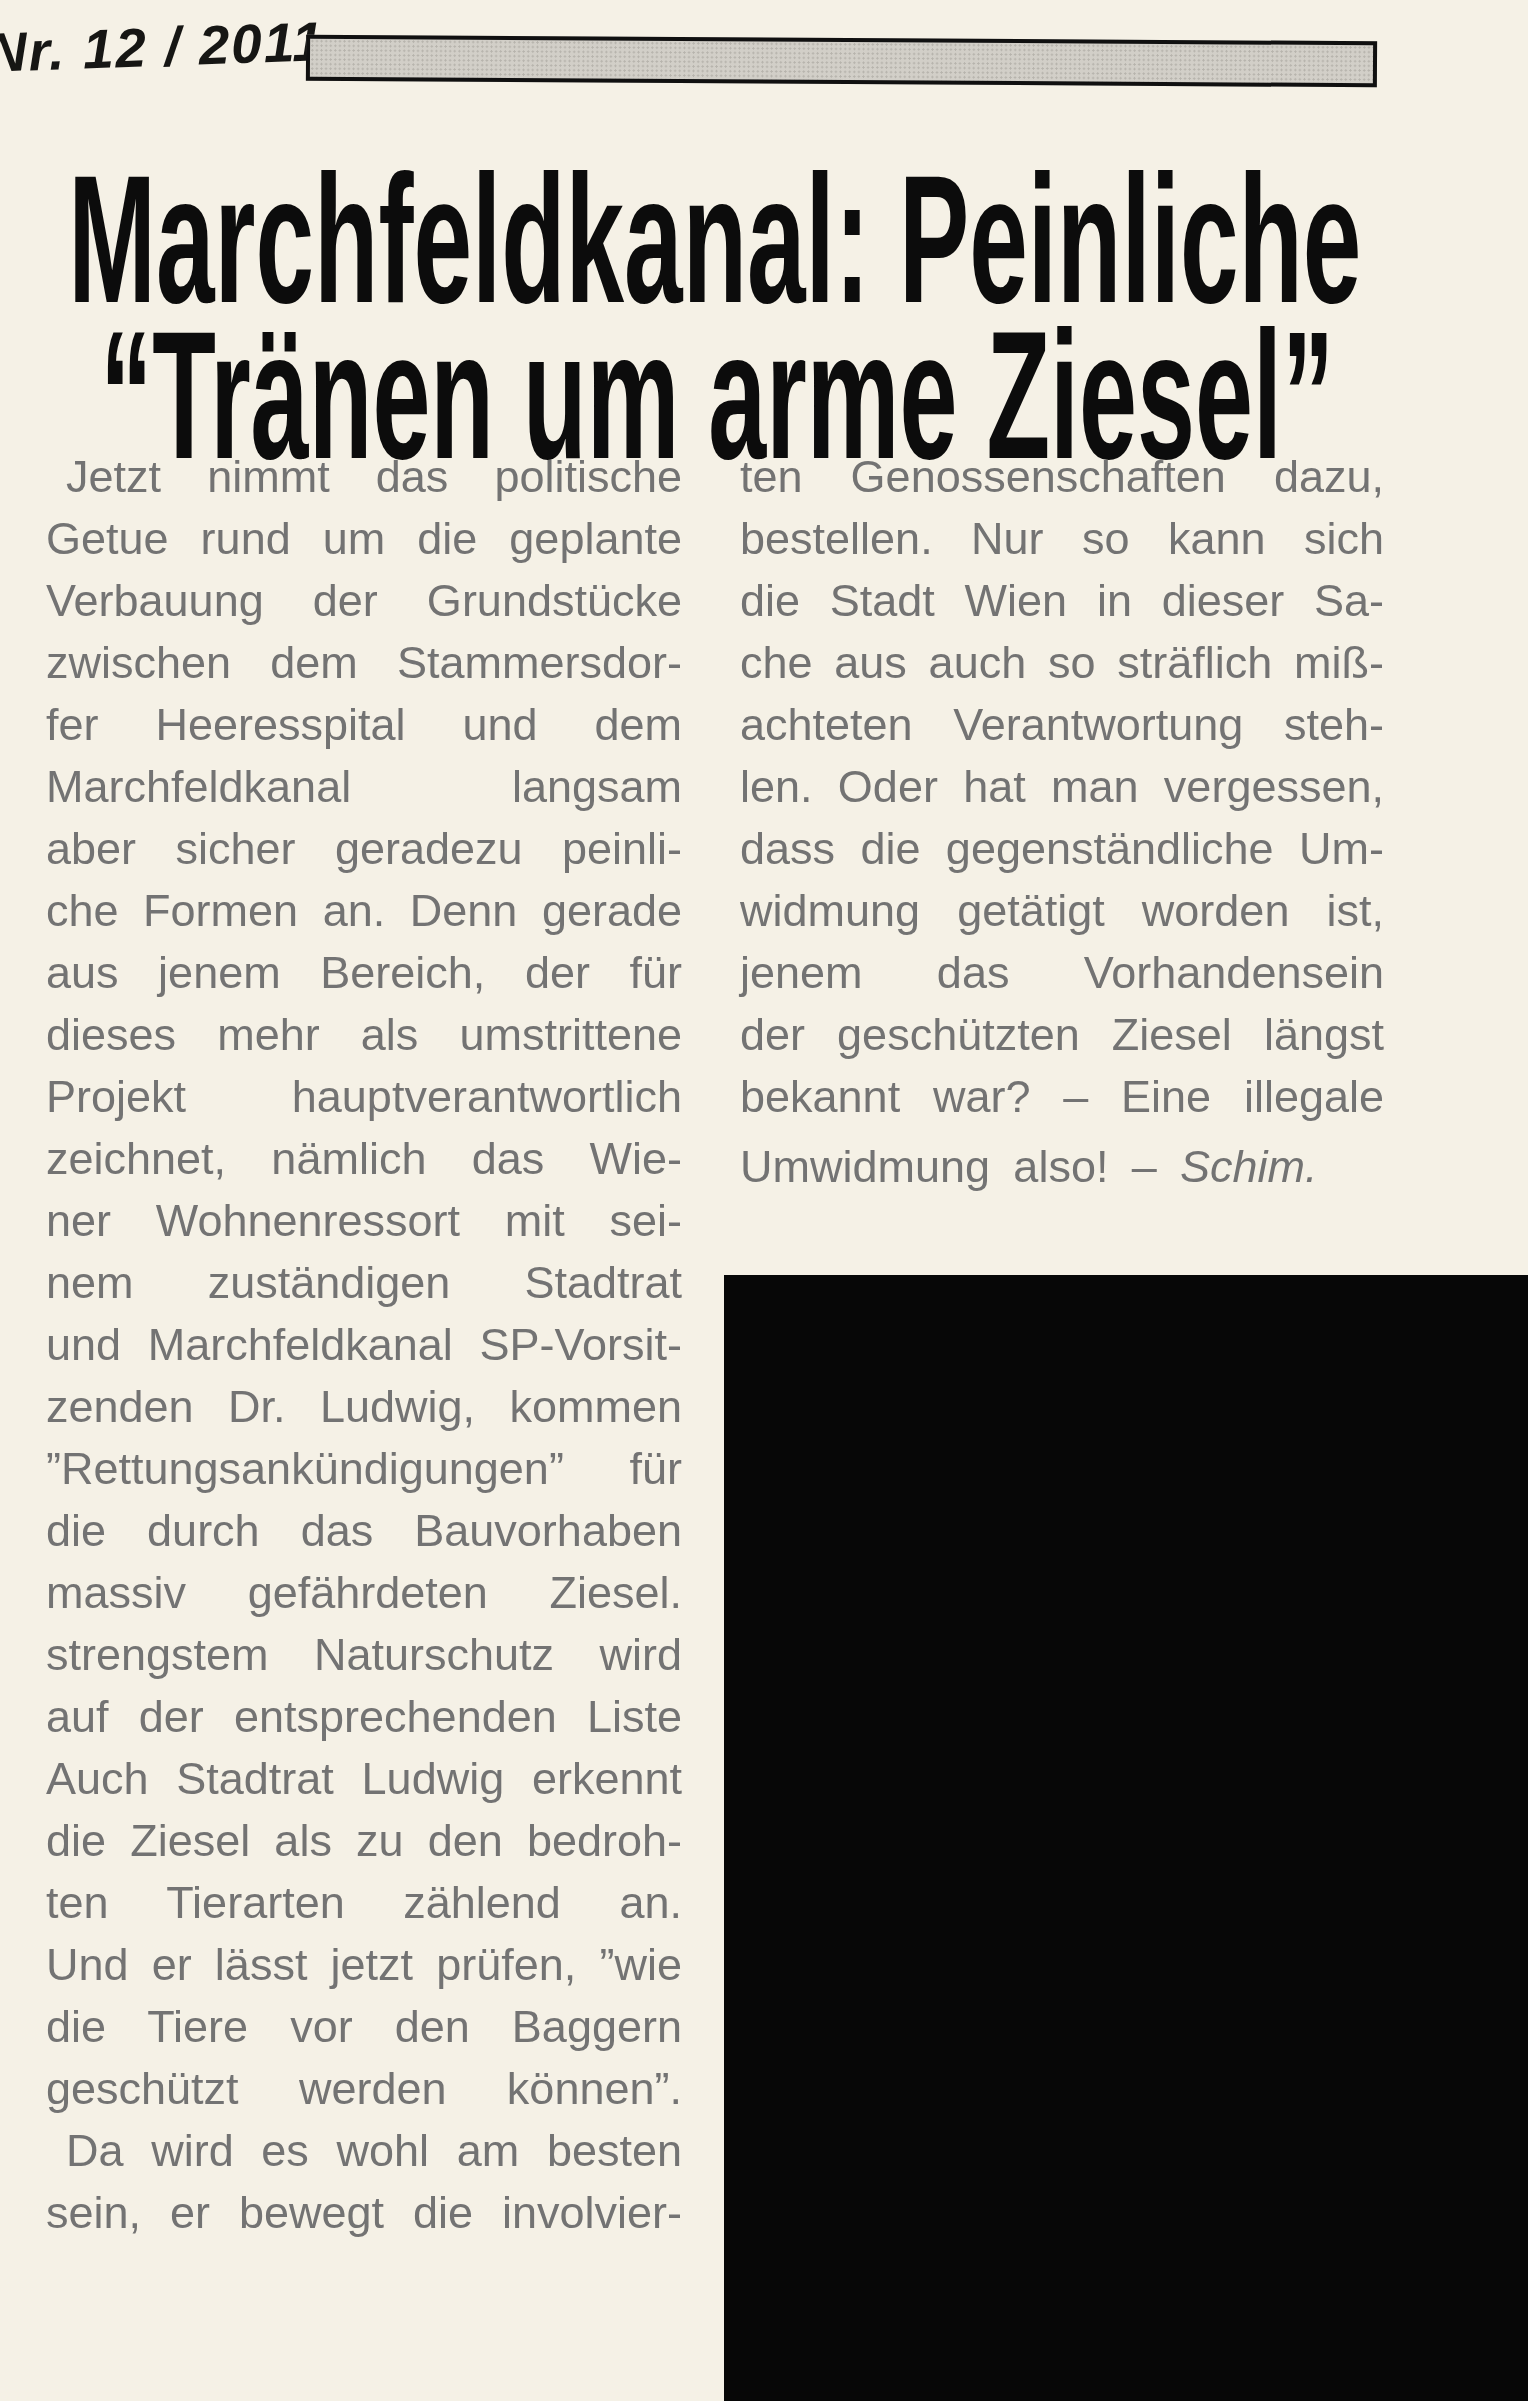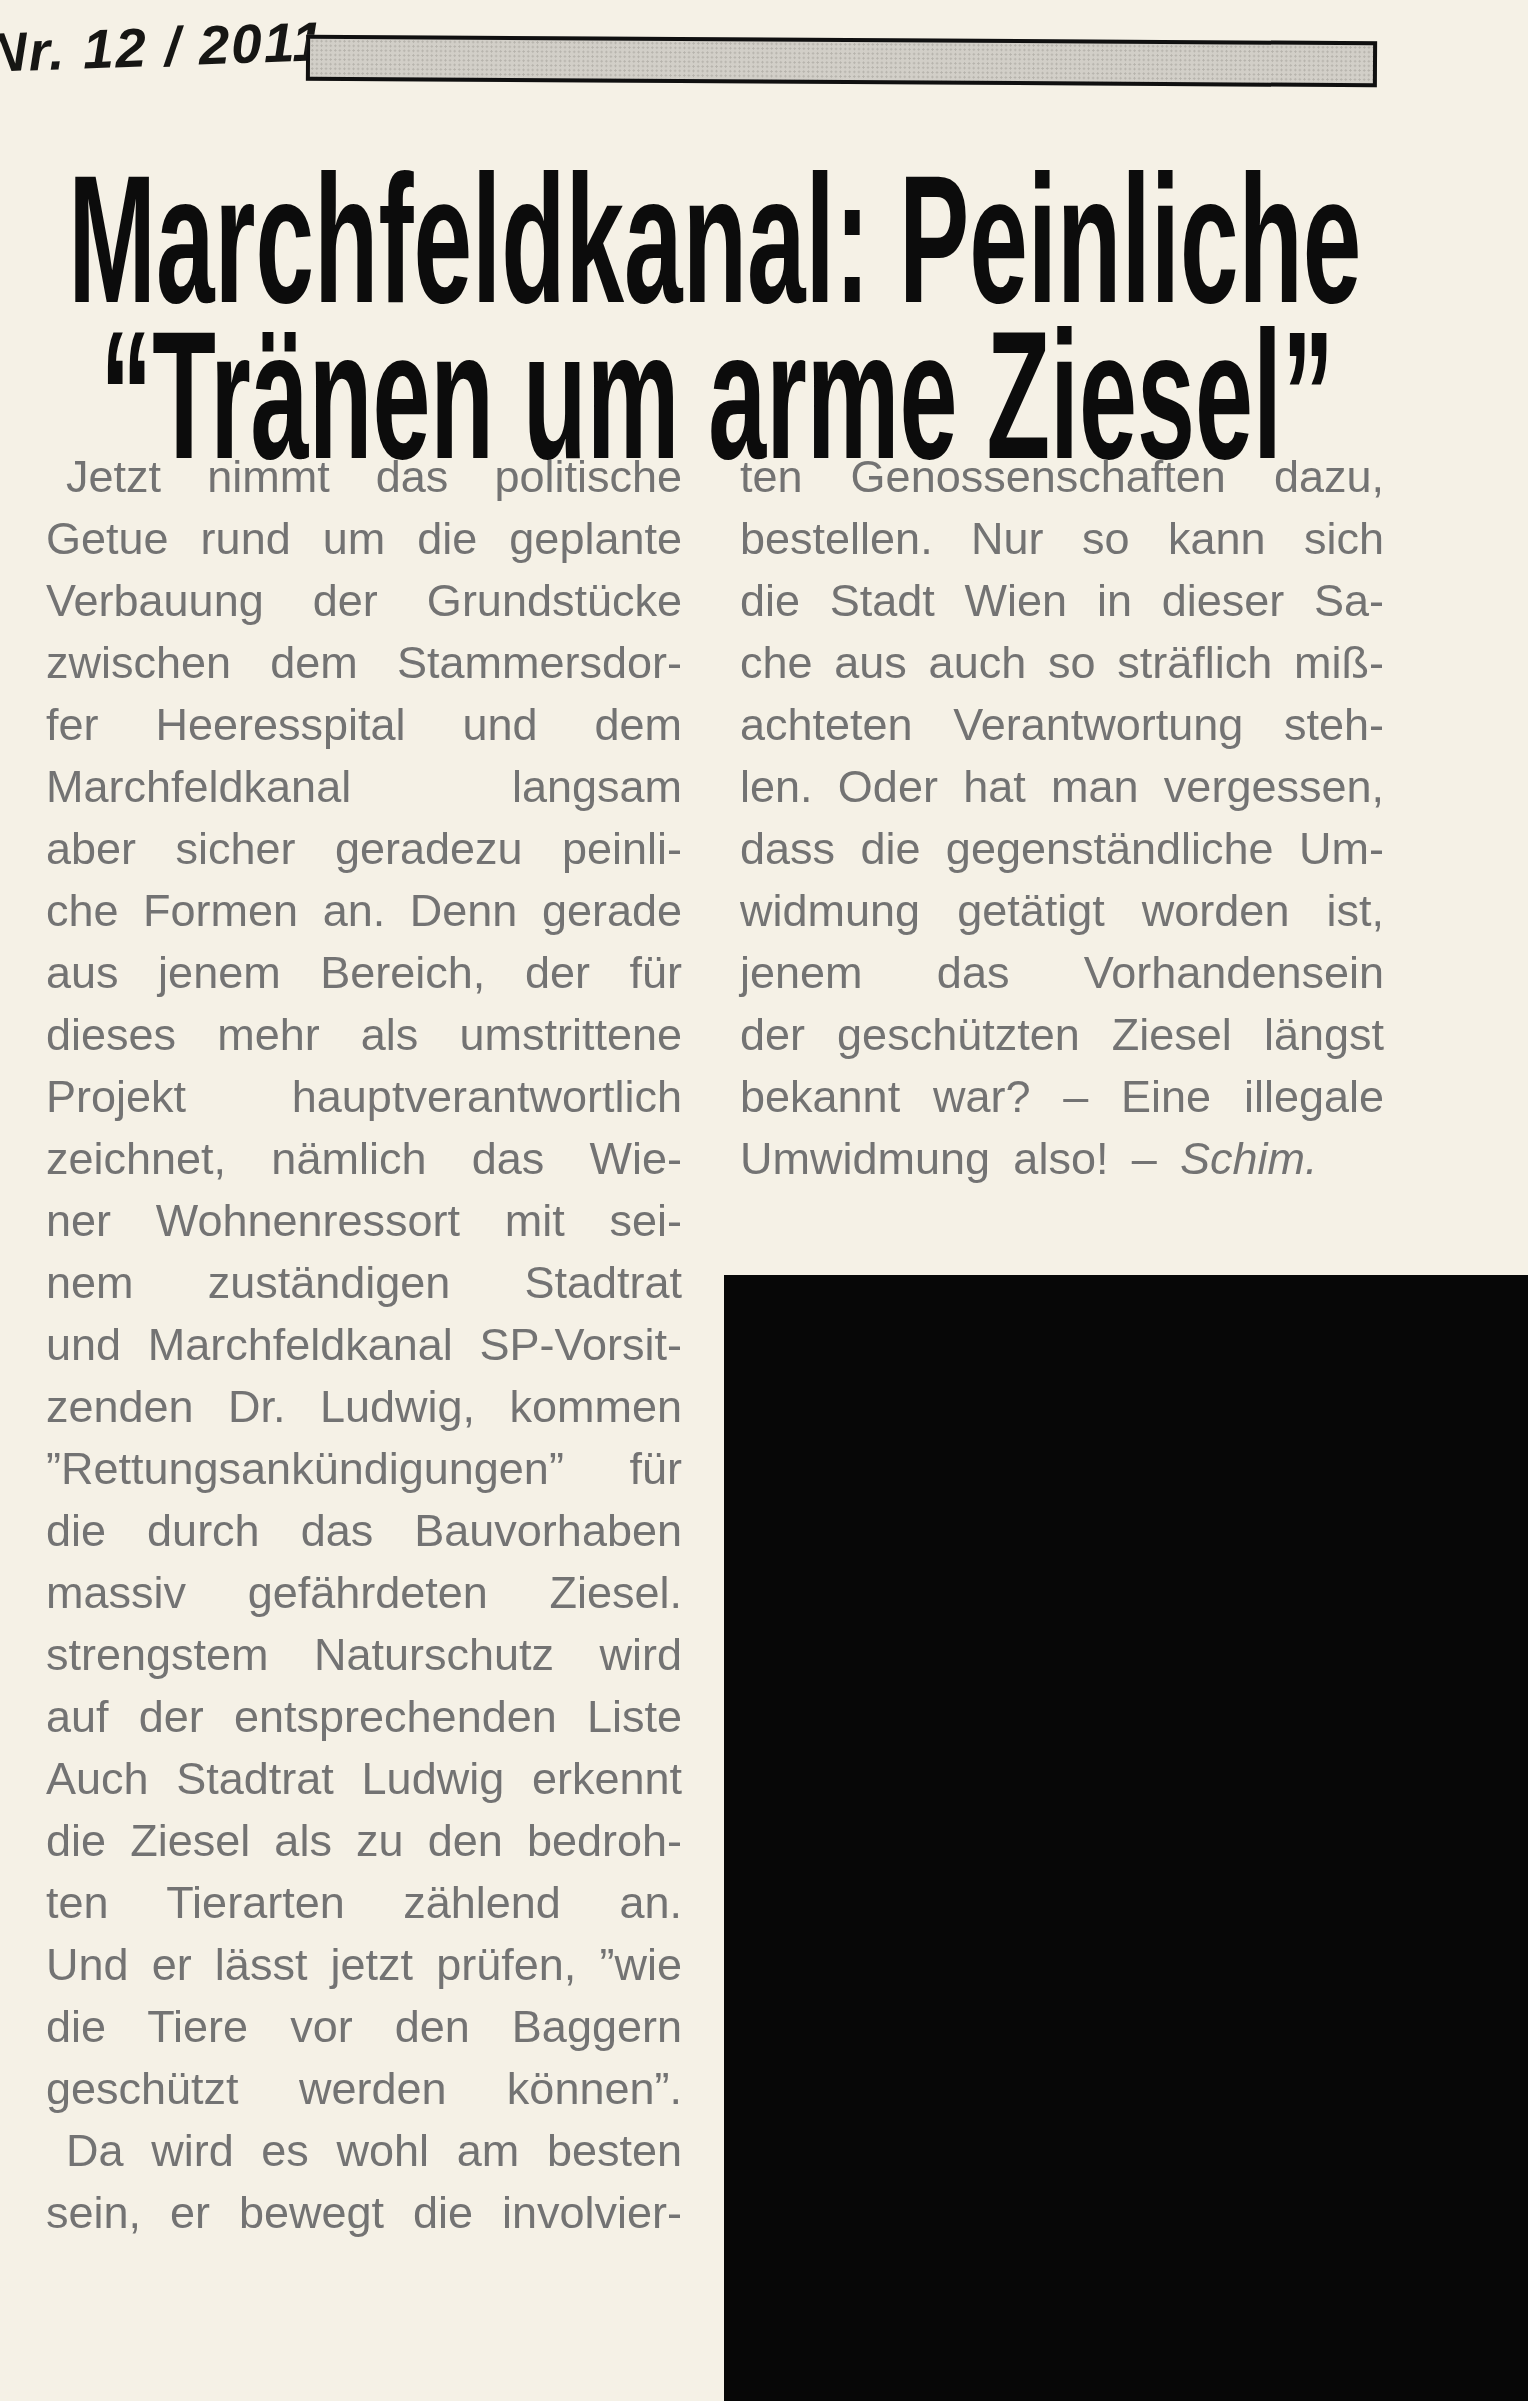--- a/index.html
+++ b/index.html
@@ -62,20 +62,21 @@
   .line{
     text-align:justify;
     text-align-last:justify;
     white-space:normal;
   }
   .line.ji{ text-indent:20px; }
   .line.end{
     text-align:left;
     text-align-last:left;
     word-spacing:0.24em;
+    margin-top:8px;
   }
   .line i{ font-style:italic; }
   .blackbox{
     position:absolute;
     left:724px;top:1275px;
     width:804px;height:1126px;
     background:var(--black);
   }
 </style>
 </head>

